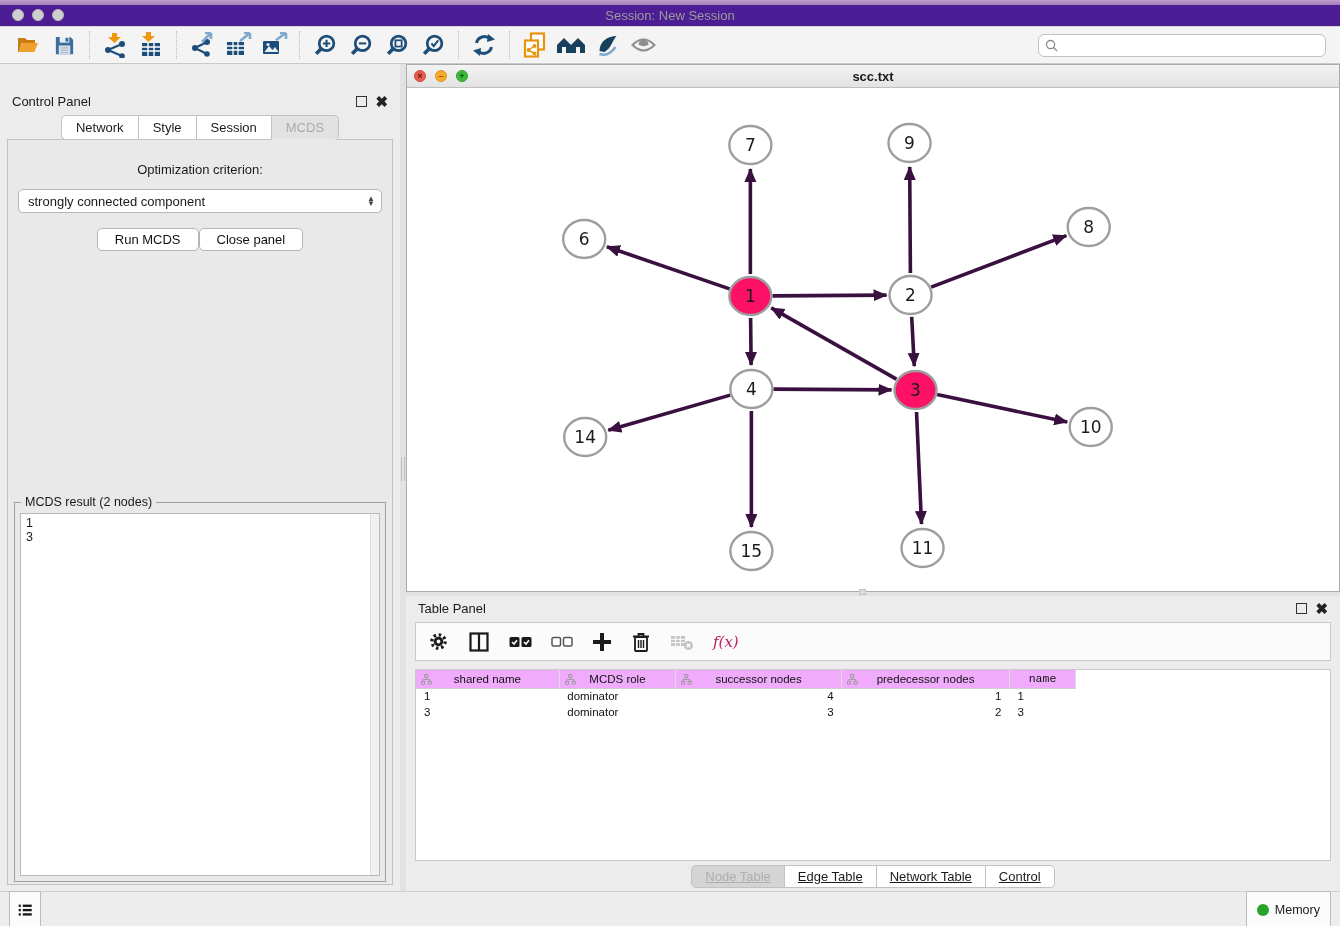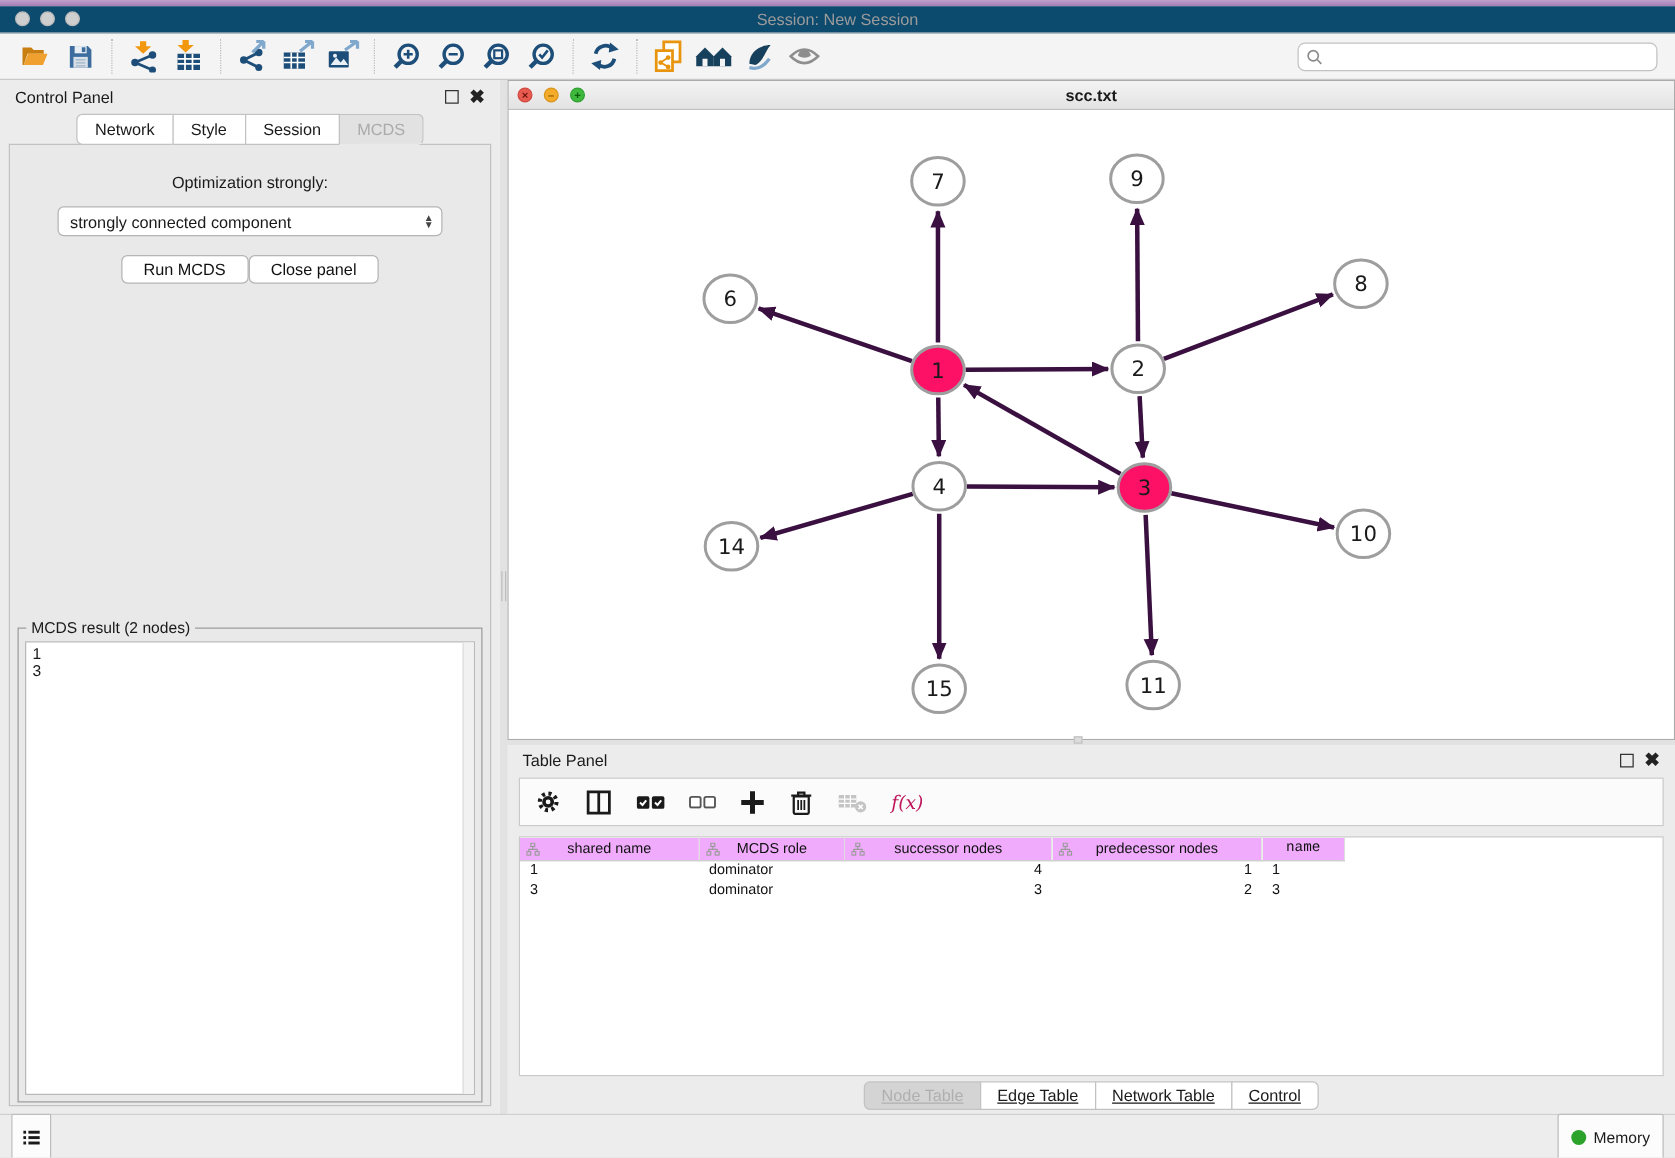--- a/index.html
+++ b/index.html
@@ -3,56 +3,56 @@
 <meta charset="utf-8">
 <style>
   * { box-sizing: border-box; margin: 0; padding: 0; }
   html,body { width:1340px; height:926px; }
   body {
     font-family: "Liberation Sans", sans-serif;
     background:#E2E2E2; overflow:hidden; font-size:13px; color:#1a1a1a;
     -webkit-font-smoothing: antialiased;
   }
   .top-strip { height:5px; background:linear-gradient(#C2A0CD,#A27CB4); }
-  .titlebar { height:22px; background:#0c4a6e; border-bottom:1px solid #D6D6D6;
+  .titlebar { height:22px; background:#4c1d95; border-bottom:1px solid #D6D6D6;
     display:flex; align-items:center; justify-content:center; position:relative; }
   .titlebar .title { color:#9B9B9B; font-size:13px; }
   .traffic { position:absolute; left:12px; top:4px; display:flex; gap:8px; }
   .dot { width:12px; height:12px; border-radius:50%; background:#CFCFCF; border:1px solid #BBB; }
 
   
   .toolbar { height:37px; background:#F4F4F4; border-bottom:1px solid #C9C9C9;
     display:flex; align-items:center; padding:0 10px; }
   .tb-btn { width:36px; height:30px; display:flex; align-items:center; justify-content:center; }
   .tb-sep { width:0; height:28px; border-left:1px dotted #BDBDBD; margin:0 7px; }
   .search-field { margin-left:auto; margin-right:4px; width:288px; height:23px; background:#fff;
     border:1px solid #C2C2C2; border-radius:6px; display:flex; align-items:center; padding:0 6px; gap:4px; }
   .search-field input { border:none; outline:none; flex:1; font-size:12px; background:transparent;
     font-family:"Liberation Sans",sans-serif; }
 
   
   .main { display:flex; height:827px; }
   .control-panel { width:400px; background:#ECECEC; display:flex; flex-direction:column; }
-  .cp-header { height:27px; display:flex; align-items:center; padding:0 12px; }
+  .cp-header { height:27px; display:flex; align-items:center; padding:0 12px;margin-top:24px; }
   .panel-title { font-size:13px; color:#1a1a1a; }
   .win-icons { margin-left:auto; display:flex; gap:8px; align-items:center; }
   .float-ico { width:11px; height:11px; border:1.5px solid #333; display:inline-block; }
   .close-ico { font-size:15px; font-weight:bold; color:#222; line-height:11px; }
 
   .tabs-row { display:flex; justify-content:center; position:relative; z-index:2; }
   .tab { padding:4px 14px; background:#fff; border:1px solid #C2C2C2; font-size:13px;
     margin-left:-1px; cursor:default; }
   .tab:first-child { border-radius:5px 0 0 5px; margin-left:0; }
   .tab:last-child { border-radius:0 5px 5px 0; }
   .tab.selected { background:#E2E2E2; color:#ABABAB; border-bottom-color:#E9E9E9; }
 
   .cp-content { flex:1; margin:-1px 7px 6px 7px; border:1px solid #C2C2C2; background:#E9E9E9;
     display:flex; flex-direction:column; align-items:center; padding-top:22px; }
   .crit-label { font-size:13px; margin-bottom:12px; }
-  .dropdown { width:308px; height:24px; background:#fff; border:1px solid #B5B5B5; border-radius:5px;
+  .dropdown { width:364px; height:24px; background:#fff; border:1px solid #B5B5B5; border-radius:5px;
     display:flex; align-items:center; padding:0 4px 0 9px; font-size:13px; }
   .stepper { margin-left:auto; display:flex; flex-direction:column; line-height:5px; font-size:8px; color:#444; padding-right:2px;}
   .btn-row { display:flex; gap:0; margin-top:15px; }
   .mac-btn { background:#fff; border:1px solid #B5B5B5; border-radius:5px; padding:3px 17px;
     font-size:13px; color:#111; }
 
   .result-group { margin-top:auto; width:372px; border:1px solid #9E9E9E; position:relative;
     height:380px; margin-bottom:2px; }
   .result-legend { position:absolute; top:-8px; left:6px; background:#E9E9E9; padding:0 4px;
     font-size:12.5px; color:#1a1a1a; }
@@ -269,21 +269,21 @@
         <span class="close-ico">✖</span>
       </span>
     </div>
     <div class="tabs-row" id="cp-tabs">
         <div class="tab">Network</div>
         <div class="tab">Style</div>
         <div class="tab">Session</div>
         <div class="tab selected">MCDS</div>
       </div>
     <div class="cp-content">
-      <div class="crit-label">Optimization strongly:</div>
+      <div class="crit-label">Optimization criterion:</div>
       <div class="dropdown">
         <span>strongly connected component</span>
         <span class="stepper">
             <span>▲</span>
             <span>▼</span>
           </span>
       </div>
       <div class="btn-row">
         <button class="mac-btn">Run MCDS</button>
         <button class="mac-btn">Close panel</button>

